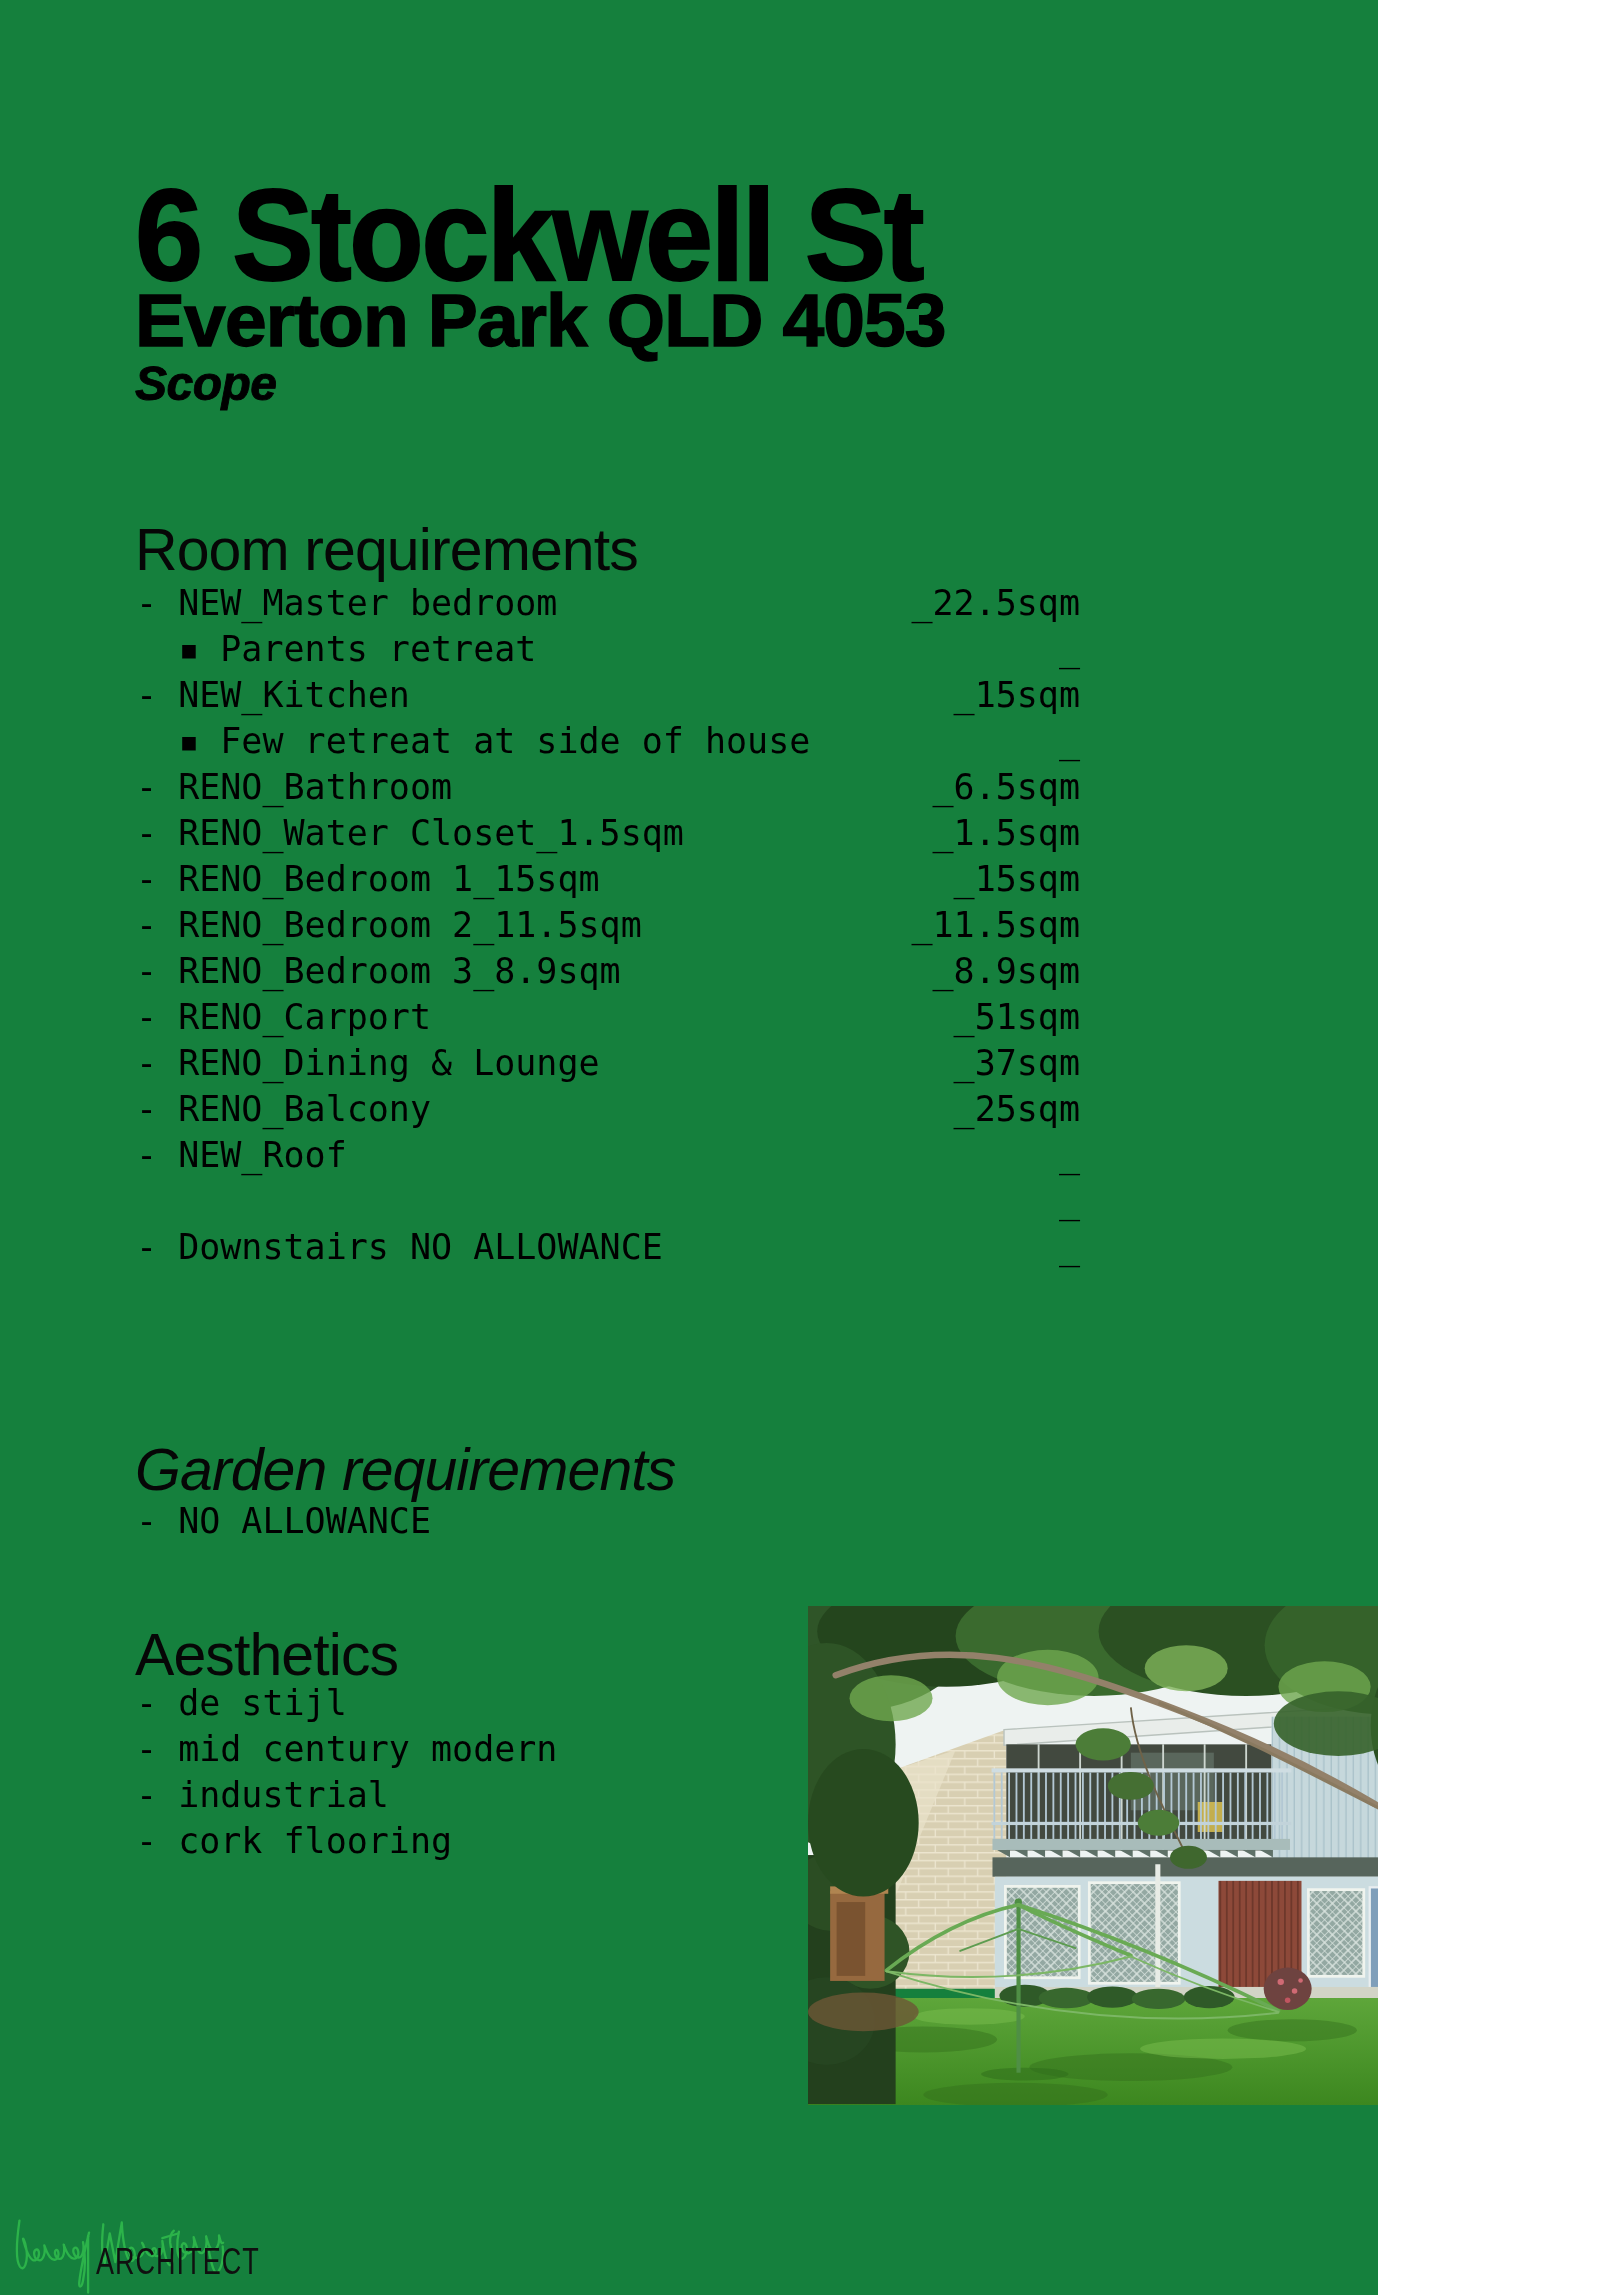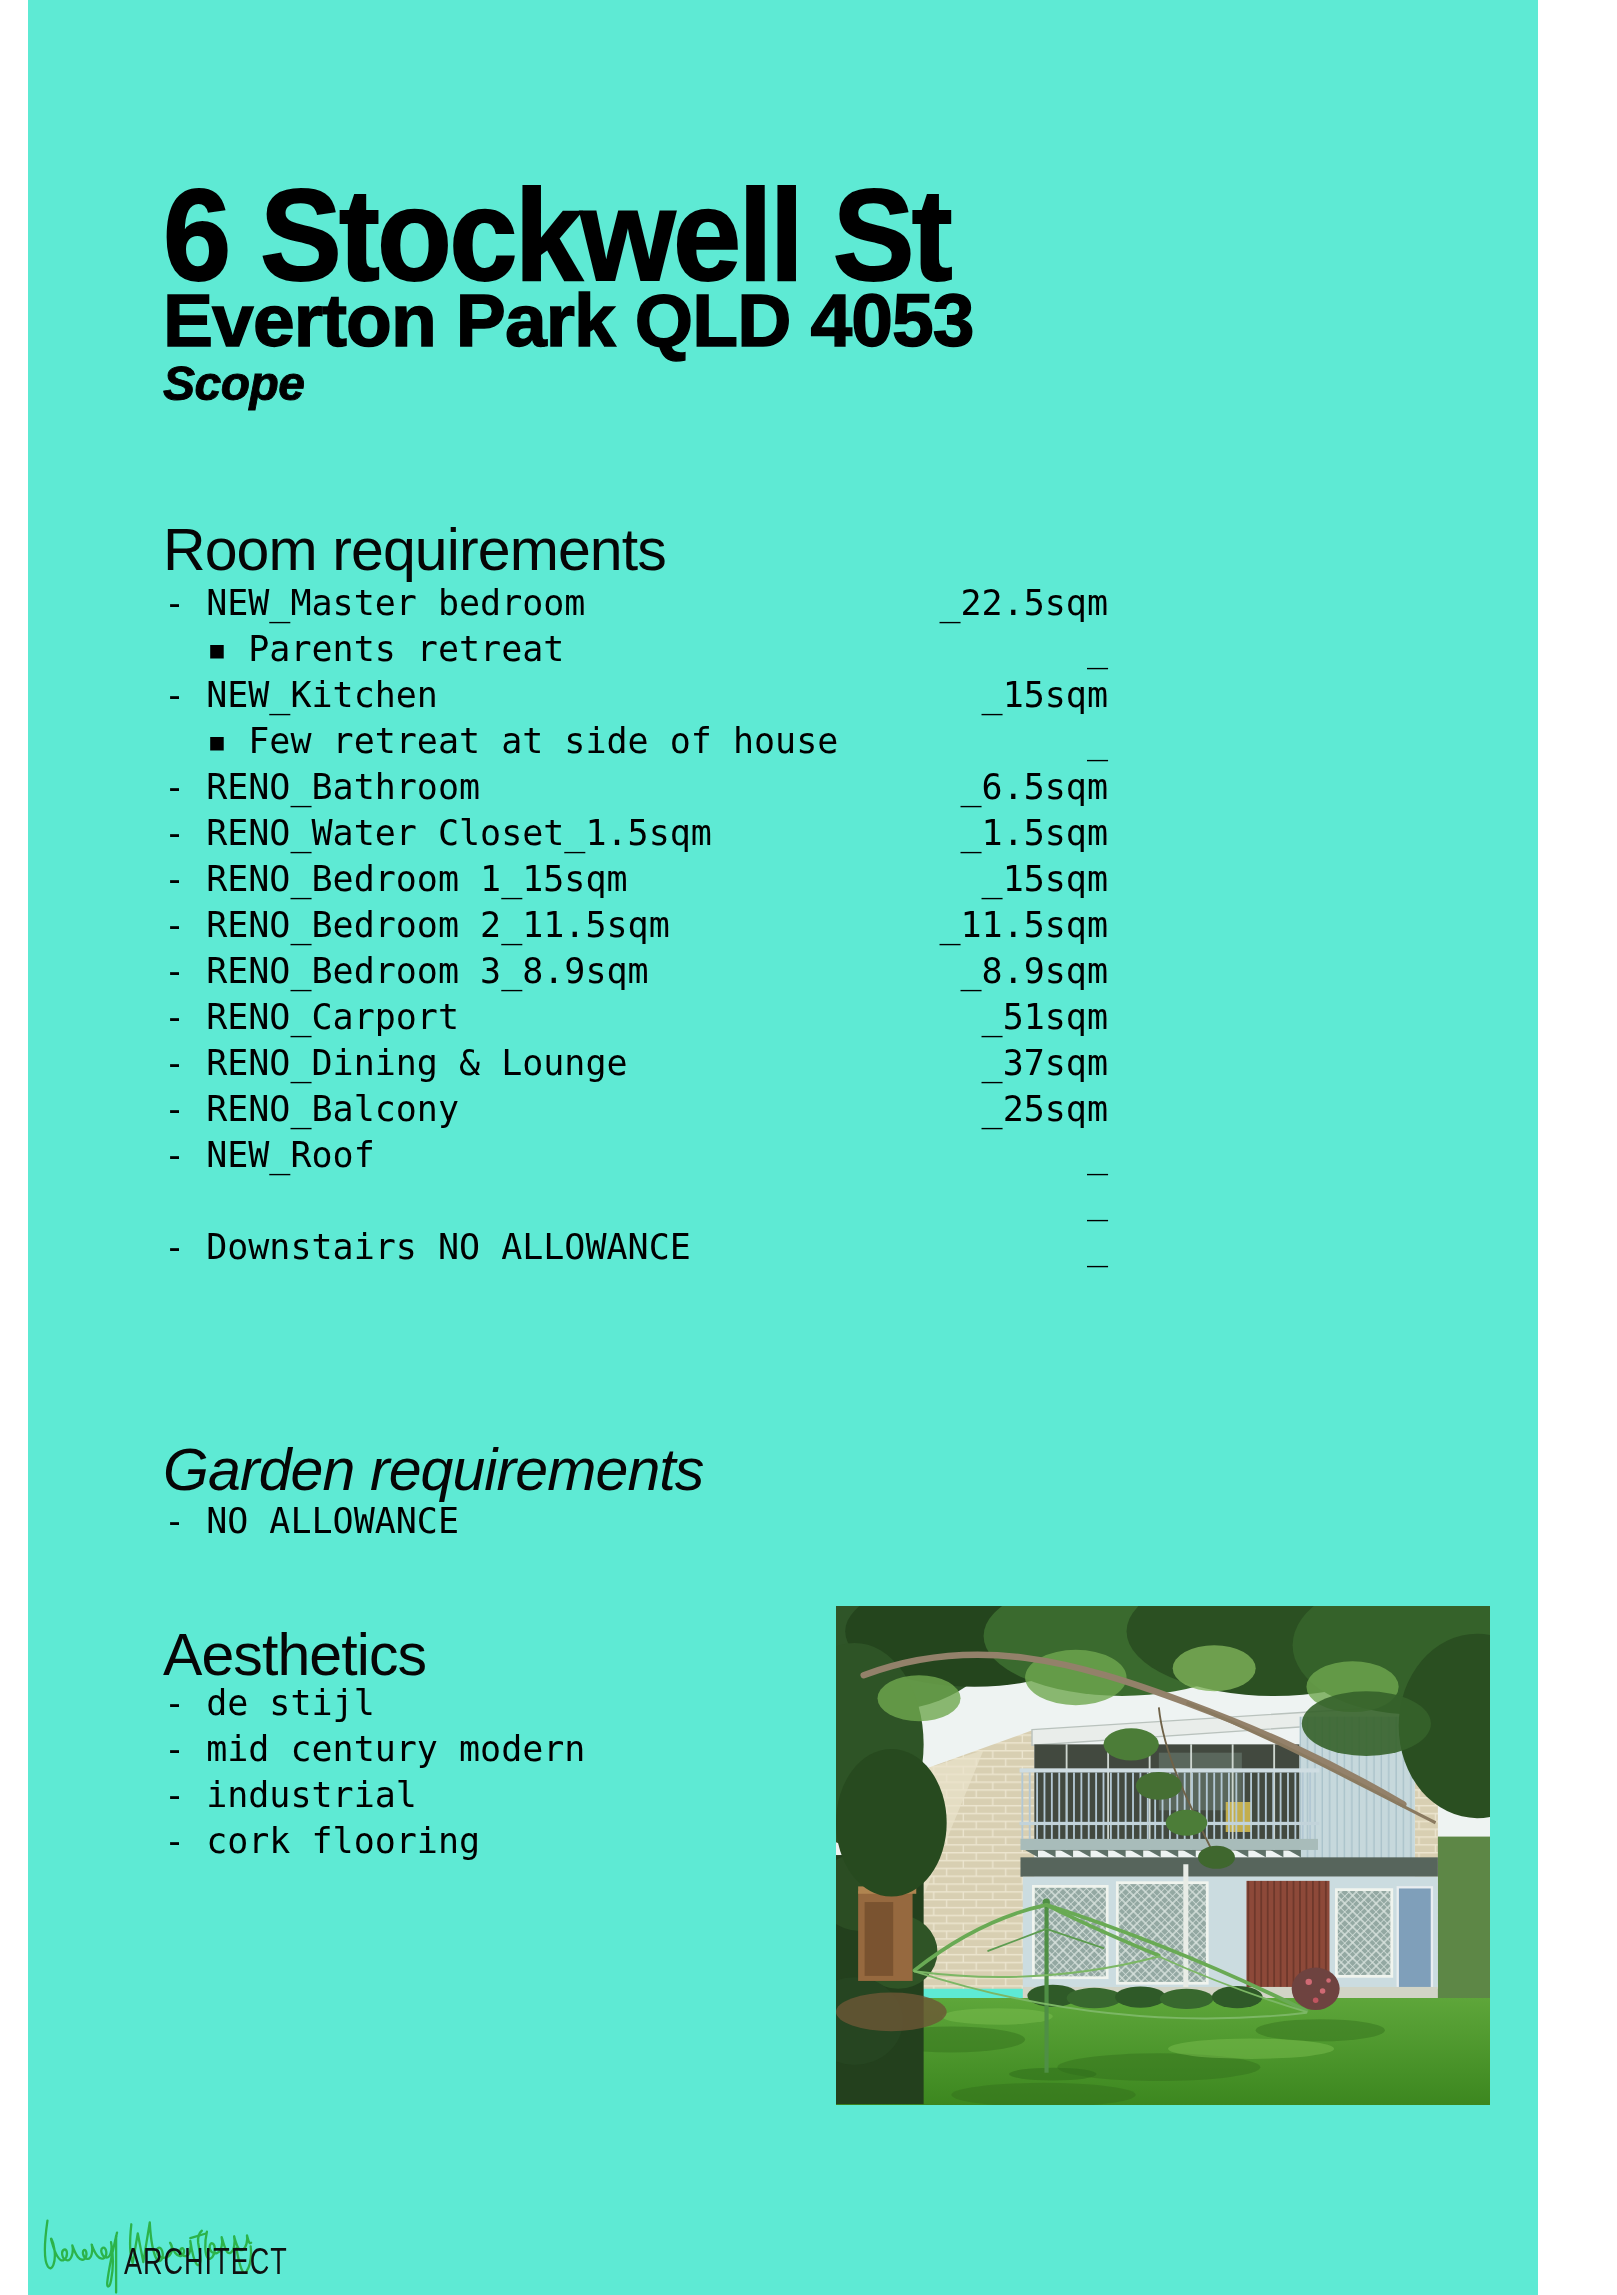--- a/index.html
+++ b/index.html
@@ -1,24 +1,23 @@
 <!DOCTYPE html>
 <html style="font-size:7.4px"><head>
 <meta charset="utf-8">
 <style>
   html,body{margin:0;padding:0;background:#fff;}
   .page{
     position:relative;
-    width:1510px;
+    width:1378px;
     height:2295px;
-    background:#5eead4;
+    background:#15803d;
     overflow:hidden;
     font-family:"Liberation Sans", sans-serif;
     color:#000;
-    margin-left:28px;
   }
   
   .doc-title{
     position:absolute; left:135px; top:171px;
     font-size:129px; font-weight:800; line-height:1;
     letter-spacing:-2.8px; white-space:nowrap;
     transform:scaleX(0.95); transform-origin:left top;
     -webkit-text-stroke:1.8px #000;
   }
   .doc-subtitle{

